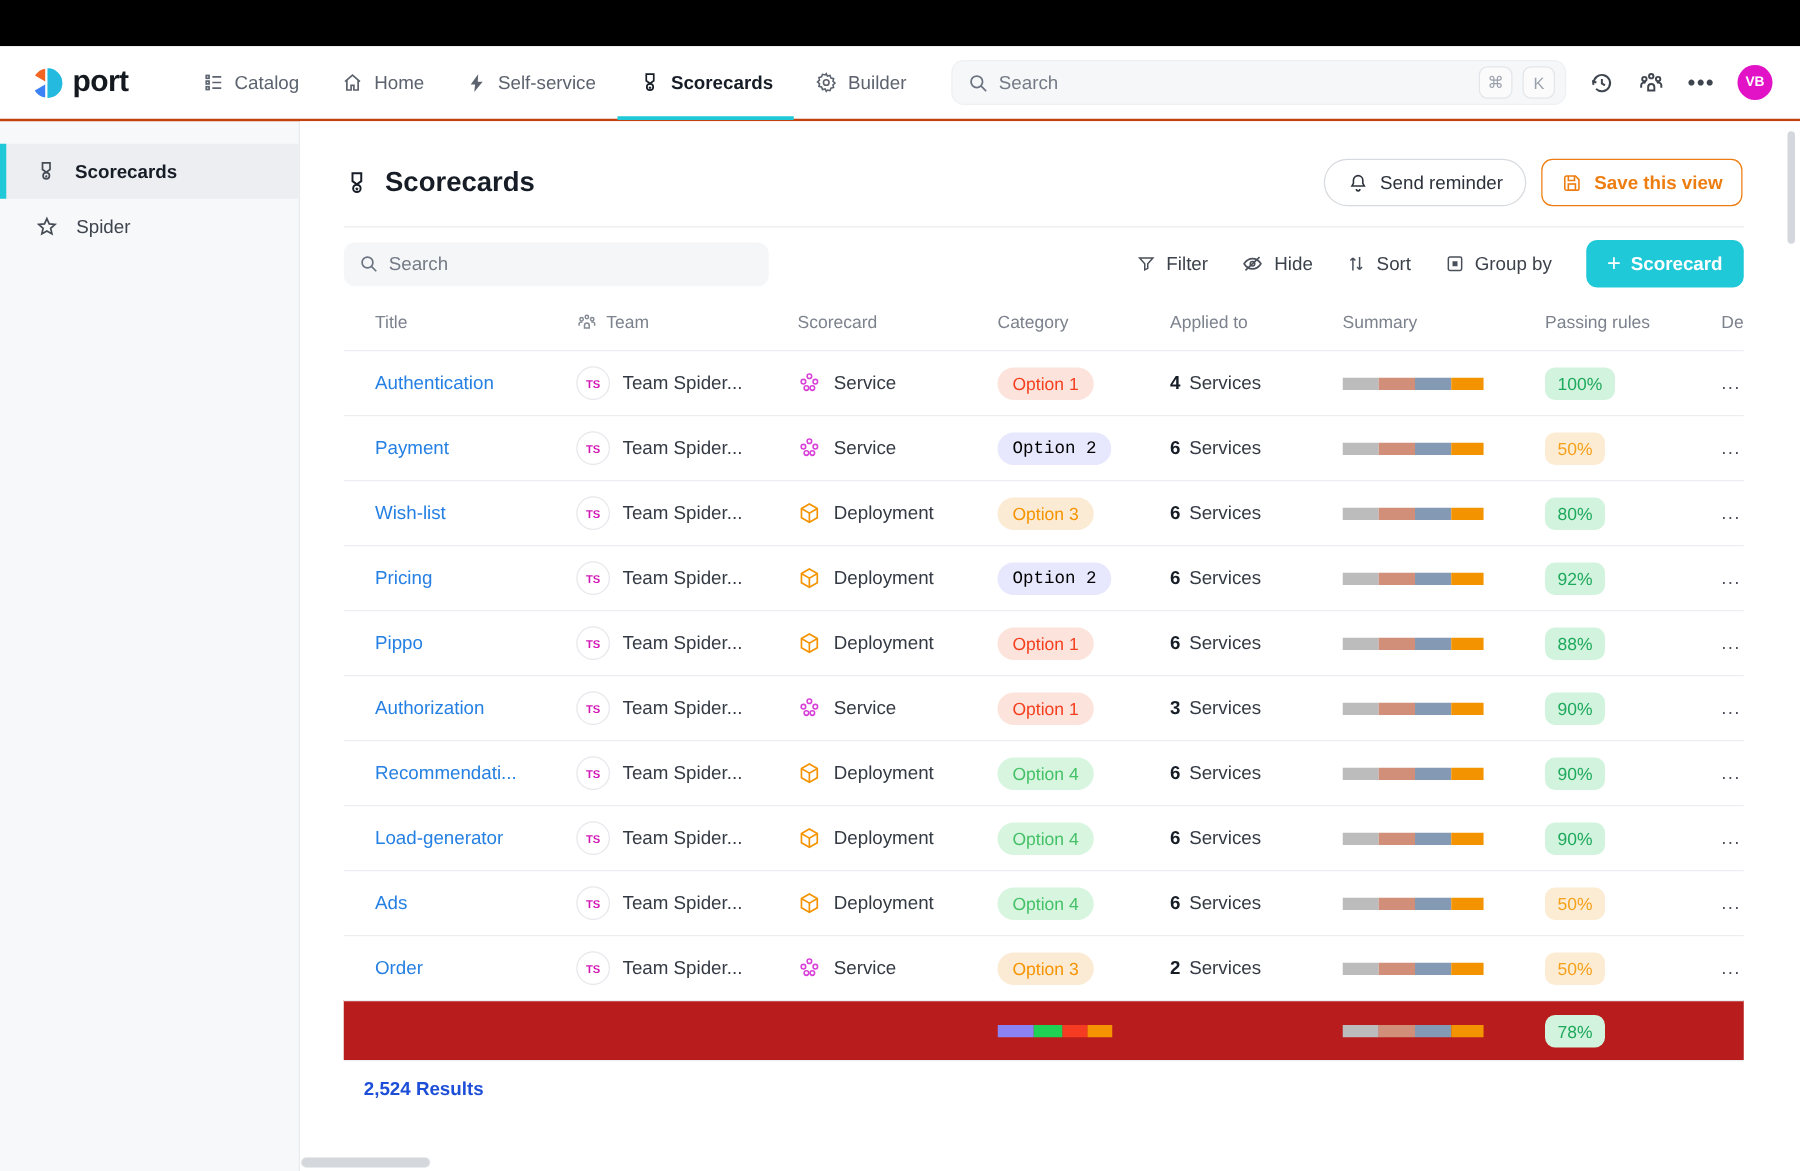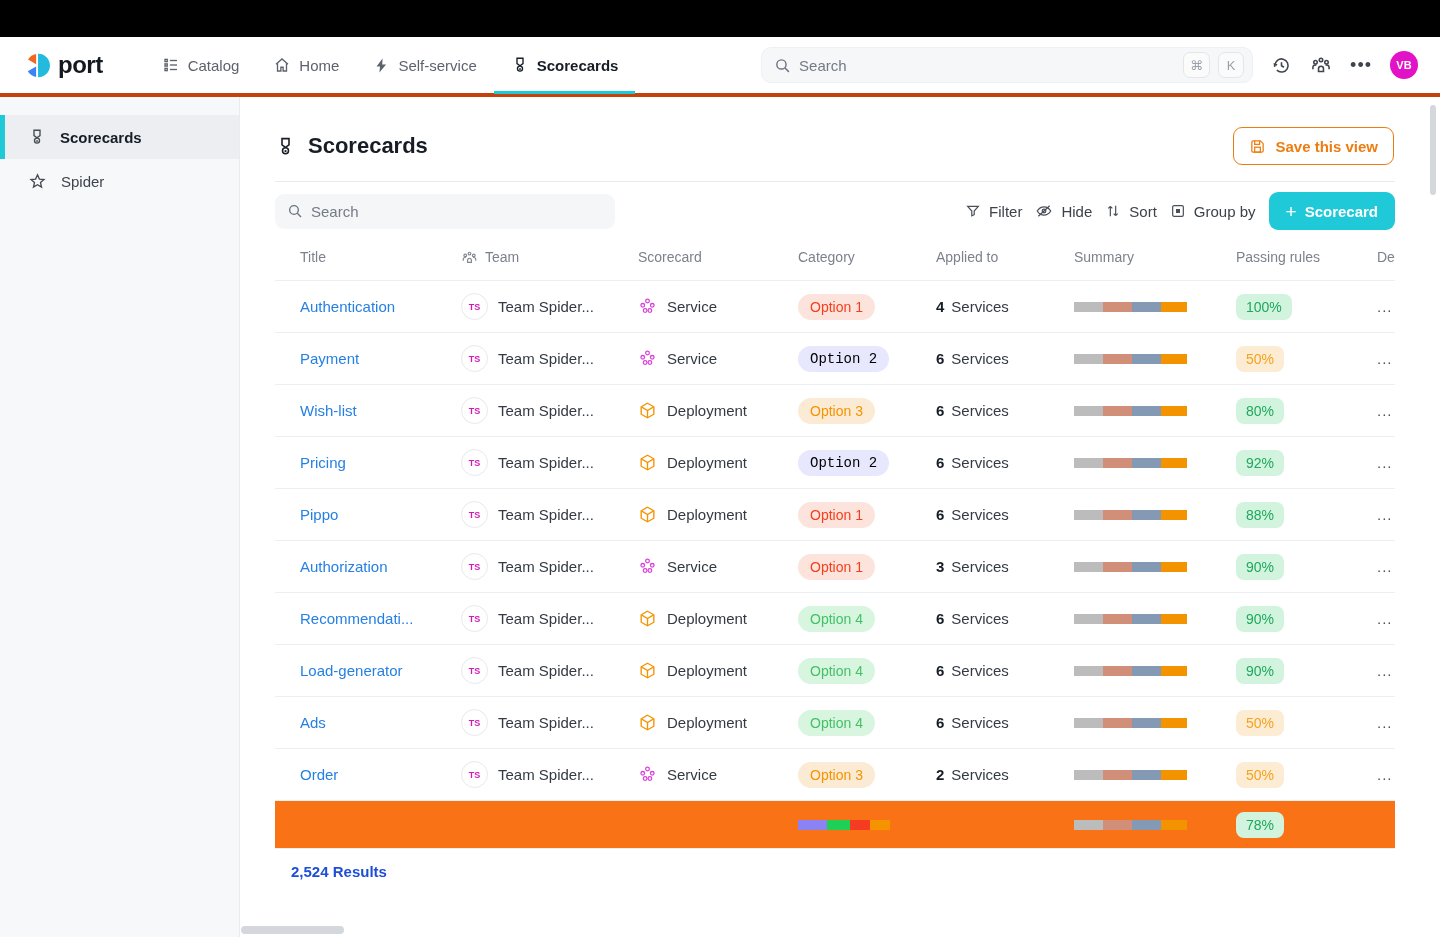--- a/index.html
+++ b/index.html
@@ -3,21 +3,21 @@
 <meta charset="utf-8">
 <style>
   * { margin:0; padding:0; box-sizing:border-box; }
   html,body { width:1440px; height:937px; overflow:hidden; background:#fff;
     font-family:"Liberation Sans","DejaVu Sans",sans-serif; color:#1f2733; }
   svg { display:block; }
 
   
   .os-bar { height:37px; background:#000; }
   .navbar { height:60px; background:#fff; display:flex; align-items:center;
-    padding:0 22px 0 24px; position:relative; border-bottom:4px solid #c2410c; }
+    padding:0 22px 0 24px; position:relative; border-bottom:2px solid #c2410c; }
   .logo { display:flex; align-items:center; gap:7px; margin-right:42px; cursor:pointer; }
   .logo-word { font-size:24px; font-weight:700; letter-spacing:-0.5px; color:#14181f; }
   .nav-items { display:flex; align-items:center; height:100%; }
   .nav-item { display:flex; align-items:center; gap:8px; padding:0 17px; height:100%;
     font-size:15px; color:#5c636e; cursor:pointer; position:relative; }
   .nav-item .ni { display:flex; color:#5c636e; }
   .nav-item.active { color:#171d26; font-weight:600; }
   .nav-item.active .ni { color:#171d26; }
   .nav-item.active::after { content:""; position:absolute; left:0; right:0; bottom:-1px;
     height:3px; background:var(--teal); }
@@ -61,21 +61,21 @@
     font-weight:600; color:var(--orange); cursor:pointer; font-family:inherit; }
   .head-divider { height:1px; background:#e9ebee; margin:16px 45px 0 35px; }
 
   
   .toolbar { display:flex; align-items:center; margin:10px 45px 0 35px; }
   .tbl-search { width:340px; height:35px; background:#f5f6f8; border-radius:9px;
     display:flex; align-items:center; gap:8px; padding:0 12px; }
   .tbl-search input { flex:1; border:0; outline:0; background:transparent; font-size:15px;
     font-family:inherit; color:#1f2733; }
   .tbl-search input::placeholder { color:#747b85; }
-  .tool-group { margin-left:auto; display:flex; align-items:center; gap:13px; }
+  .tool-group { margin-left:auto; display:flex; align-items:center; gap:27px; }
   .tool-btn { display:flex; align-items:center; gap:8px; font-size:15px; color:#3c424b;
     cursor:pointer; background:none; border:0; font-family:inherit; }
   .tool-btn .ti { display:flex; color:#4a505a; }
   .btn-scorecard { display:flex; align-items:center; gap:8px; height:38px; padding:0 17px;
     background:var(--teal); color:#fff; font-size:15px; font-weight:600; border:0;
     border-radius:9px; cursor:pointer; font-family:inherit; }
   .btn-scorecard .plus { font-size:19px; font-weight:400; line-height:1; }
 
   
   .tbl { margin:4px 45px 0 35px; }
@@ -102,21 +102,21 @@
   .pill.orange { background:#fcebd4; color:#f59300; }
   .pill.green { background:#d8f5e0; color:#44c167; }
   .applied { display:flex; align-items:baseline; gap:7px; }
   .applied b { font-weight:700; color:#171d26; }
   .mini-bar { display:flex; width:113px; height:10px; overflow:hidden; }
   .mini-bar span { height:100%; }
   .pct-pill { display:inline-block; padding:5px 10px; border-radius:8px; font-size:14px; }
   .pct-pill.green { background:#d2f3dd; color:#1fa95d; }
   .pct-pill.orange { background:#fdecd4; color:#f5a21c; }
   .more-cell { color:#4a505a; font-size:15px; letter-spacing:1px; cursor:pointer; }
-  .agg-row { height:48px; border-top:1px solid #eceef1; background:#f97316;text-decoration:underline; }
+  .agg-row { height:48px; border-top:1px solid #eceef1; background:#b91c1c;text-decoration:underline; }
   .cat-bar { display:flex; width:92px; height:10px; overflow:hidden; }
   .cat-bar span { height:100%; }
   .results { margin:0 45px 12px 35px; padding:14px 0 0 16px; font-size:15px; font-weight:700;
     color:#1d4ed8; border-top:1px solid #eceef1; }
 
   
   .vscroll { position:absolute; right:4px; top:8px; width:6px; height:90px;
     background:#d4d7db; border-radius:3px; cursor:pointer; }
   .hscroll { position:fixed; left:241px; bottom:3px; width:103px; height:8px;
     background:#d4d7db; border-radius:4px; cursor:pointer; }
@@ -171,20 +171,29 @@
    </div>
       <div class="nav-item active">
      <span class="ni">
           <svg width="18" height="18" viewBox="0 0 24 24" fill="none" stroke="currentColor" stroke-width="1.8">
             <path d="M8 3h8v7.2L12 13 8 10.2z"></path>
             <circle cx="12" cy="16.8" r="3.4"></circle>
             <path d="m12 15.6.6 1.1 1.2.1-.9.9.2 1.2-1.1-.6-1.1.6.2-1.2-.9-.9 1.2-.1z" fill="currentColor" stroke="none"></path>
           </svg>
         </span>
      <span>Scorecards</span>
+   </div>
+      <div class="nav-item ">
+     <span class="ni">
+          <svg width="18" height="18" viewBox="0 0 24 24" fill="none" stroke="currentColor" stroke-width="1.7">
+            <circle cx="12" cy="12" r="3"></circle>
+            <path d="M12 2.5l1.2 2.6 2.8-.6 1 2.7 2.8.7-.6 2.8 2.1 1.9-2.1 1.9.6 2.8-2.8.7-1 2.7-2.8-.6L12 21.5l-1.2-2.6-2.8.6-1-2.7-2.8-.7.6-2.8L2.7 11.4l2.1-1.9-.6-2.8 2.8-.7 1-2.7 2.8.6z"></path>
+          </svg>
+        </span>
+     <span>Builder</span>
    </div>
     </nav>
   <div class="nav-right">
     <div class="nav-search">
       <span class="nav-ico">
         <svg width="17" height="17" viewBox="0 0 24 24" fill="none" stroke="#6b7280" stroke-width="2">
             <circle cx="10.5" cy="10.5" r="6.5"></circle>
             <path d="M15.5 15.5 21 21"></path>
           </svg>
       </span>
@@ -242,20 +251,29 @@
         <span>
           <svg width="21" height="21" viewBox="0 0 24 24" fill="none" stroke="#171d26" stroke-width="1.8">
               <path d="M8 3h8v7.2L12 13 8 10.2z"></path>
               <circle cx="12" cy="16.8" r="3.4"></circle>
               <path d="m12 15.6.6 1.1 1.2.1-.9.9.2 1.2-1.1-.6-1.1.6.2-1.2-.9-.9 1.2-.1z" fill="#171d26" stroke="none"></path>
             </svg>
         </span>
         <h1 class="page-title">Scorecards</h1>
       </div>
       <div class="head-actions">
+        <button class="btn-reminder">
+          <span>
+            <svg width="17" height="17" viewBox="0 0 24 24" fill="none" stroke="#2c323b" stroke-width="1.8">
+                <path d="M12 3.5a5.3 5.3 0 0 1 5.3 5.3v3.4l1.7 3.1H5l1.7-3.1V8.8A5.3 5.3 0 0 1 12 3.5z"></path>
+                <path d="M10 18.7a2 2 0 0 0 4 0"></path>
+              </svg>
+          </span>
+          <span>Send reminder</span>
+        </button>
         <button class="btn-saveview">
           <span>
             <svg width="17" height="17" viewBox="0 0 24 24" fill="none" stroke="#ee7d11" stroke-width="1.8">
                 <path d="M4 6a2 2 0 0 1 2-2h10l4 4v10a2 2 0 0 1-2 2H6a2 2 0 0 1-2-2z"></path>
                 <path d="M8 4v5h7V4"></path>
                 <rect x="8" y="13" width="8" height="7"></rect>
               </svg>
           </span>
           <span>Save this view</span>
         </button>

